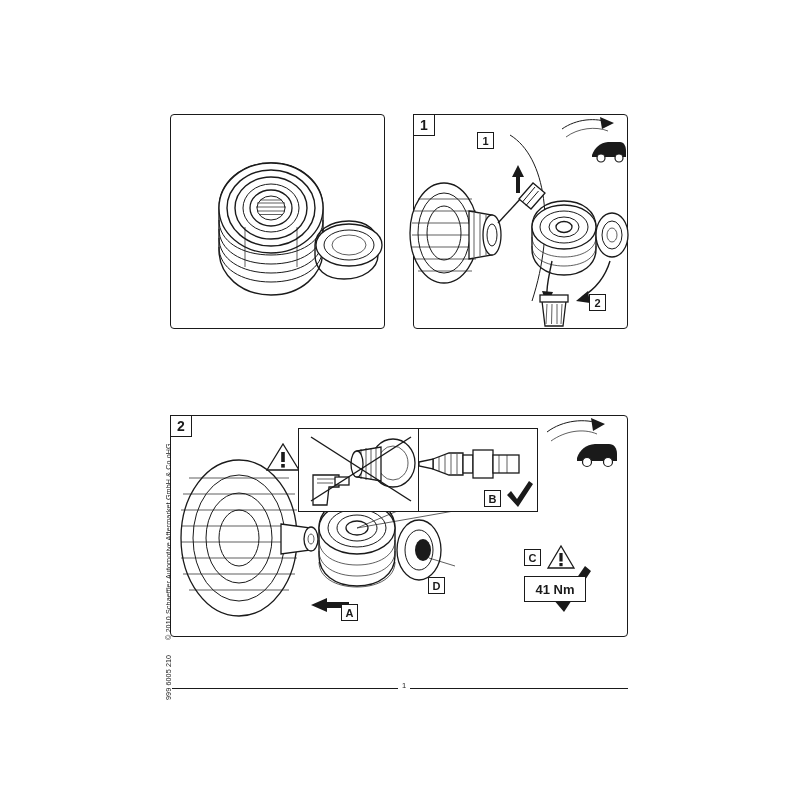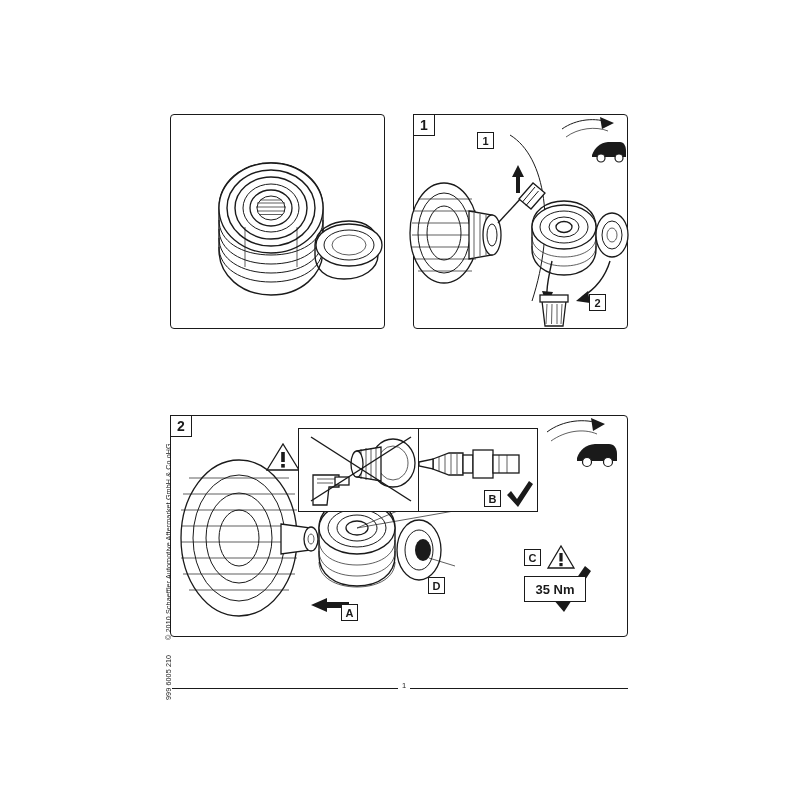--- a/index.html
+++ b/index.html
@@ -390,21 +390,21 @@
   <div class="callout" style="left:484px; top:490px;">B</div>
   <div class="callout" style="left:524px; top:549px;">C</div>
   <div class="callout" style="left:428px; top:577px;">D</div>
 
   <svg style="position:absolute; left:546px; top:544px;" width="30" height="26" viewBox="0 0 30 26">
     <path class="fl-w" d="M2 24 L15 2 L28 24 Z"></path>
     <rect class="fl-k" x="13.4" y="9" width="3.2" height="8.5"></rect>
     <rect class="fl-k" x="13.4" y="19" width="3.2" height="3.2"></rect>
   </svg>
 
-  <div class="torque-box">35 Nm</div>
+  <div class="torque-box">41 Nm</div>
 
   <div class="vtext" id="copyright-text">© 2010 Schaeffler Automotive Aftermarket GmbH &amp; Co.oHG</div>
   <div class="vtext" id="docnum-text">999 6005 210</div>
 
   <div class="footer-rule" id="footer-rule-left"></div>
   <div class="footer-rule" id="footer-rule-right"></div>
   <div id="page-number">1</div>
 
 </div>
 

